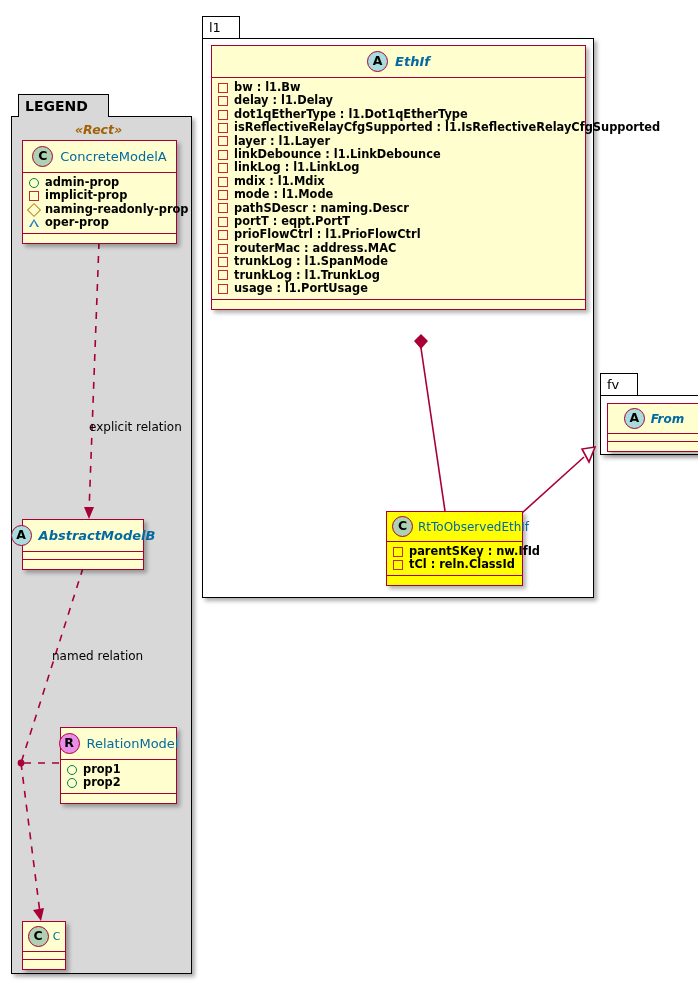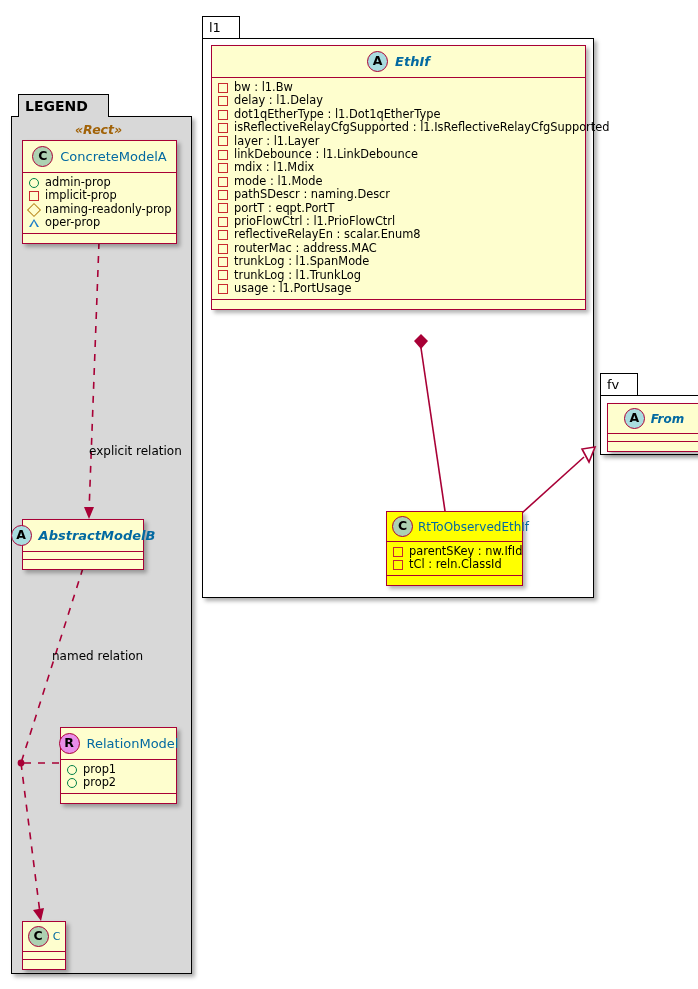--- a/index.html
+++ b/index.html
@@ -77,20 +77,21 @@
   .cls-body{
     padding:3px 6px 3px 6px;
     border-bottom:1.4px solid #A80036;
   }
   .cls-body.empty{height:7px;padding:0;}
   .cls-foot{height:9px;}
   .attr{
     display:flex;align-items:center;gap:6px;
     font-size:11.4px;color:#000;line-height:13.4px;
     white-space:nowrap;
+    font-weight:bold;
   }
 
   
   .badge{
     width:19px;height:19px;border-radius:50%;
     display:flex;align-items:center;justify-content:center;
     font-size:12.5px;font-weight:bold;color:#000;
     flex:0 0 auto;line-height:1;
   }
   .badge-C{background:#ADD1B2;border:1.4px solid #A80036;}
@@ -193,21 +194,21 @@
 
 <div class="cls" style="left:22px;top:921px;width:44px;">
   <div class="cls-head" style="gap:4px;padding:4px 5px;">
     <div class="badge badge-C">C</div>
     <div class="cls-name plain" style="font-size:11px;">C</div>
   </div>
   <div class="cls-body empty"></div>
   <div class="cls-foot"></div>
 </div>
 
-<div class="edge-label" style="left:89px;top:444px;">explicit relation</div>
+<div class="edge-label" style="left:89px;top:420px;">explicit relation</div>
 <div class="edge-label" style="left:52px;top:649px;">named relation</div>
 
 <div class="pkg-tab-shadow" style="left:205px;top:18px;"></div>
 <div class="pkg-tab" style="left:202px;top:16px;">
   <span>l1</span>
 </div>
 <div class="pkg-body" style="left:202px;top:38px;width:392px;height:560px;"></div>
 
 <div class="cls" style="left:211px;top:45px;width:375px;">
   <div class="cls-head">
@@ -234,41 +235,41 @@
       <div class="attr">
         <span class="mk mk-square"></span>
         <span>layer : l1.Layer</span>
       </div>
       <div class="attr">
         <span class="mk mk-square"></span>
         <span>linkDebounce : l1.LinkDebounce</span>
       </div>
       <div class="attr">
         <span class="mk mk-square"></span>
+        <span>linkLog : l1.LinkLog</span>
+      </div>
+      <div class="attr">
+        <span class="mk mk-square"></span>
         <span>mdix : l1.Mdix</span>
       </div>
       <div class="attr">
         <span class="mk mk-square"></span>
         <span>mode : l1.Mode</span>
       </div>
       <div class="attr">
         <span class="mk mk-square"></span>
         <span>pathSDescr : naming.Descr</span>
       </div>
       <div class="attr">
         <span class="mk mk-square"></span>
         <span>portT : eqpt.PortT</span>
       </div>
       <div class="attr">
         <span class="mk mk-square"></span>
         <span>prioFlowCtrl : l1.PrioFlowCtrl</span>
-      </div>
-      <div class="attr">
-        <span class="mk mk-square"></span>
-        <span>reflectiveRelayEn : scalar.Enum8</span>
       </div>
       <div class="attr">
         <span class="mk mk-square"></span>
         <span>routerMac : address.MAC</span>
       </div>
       <div class="attr">
         <span class="mk mk-square"></span>
         <span>trunkLog : l1.SpanMode</span>
       </div>
       <div class="attr">

